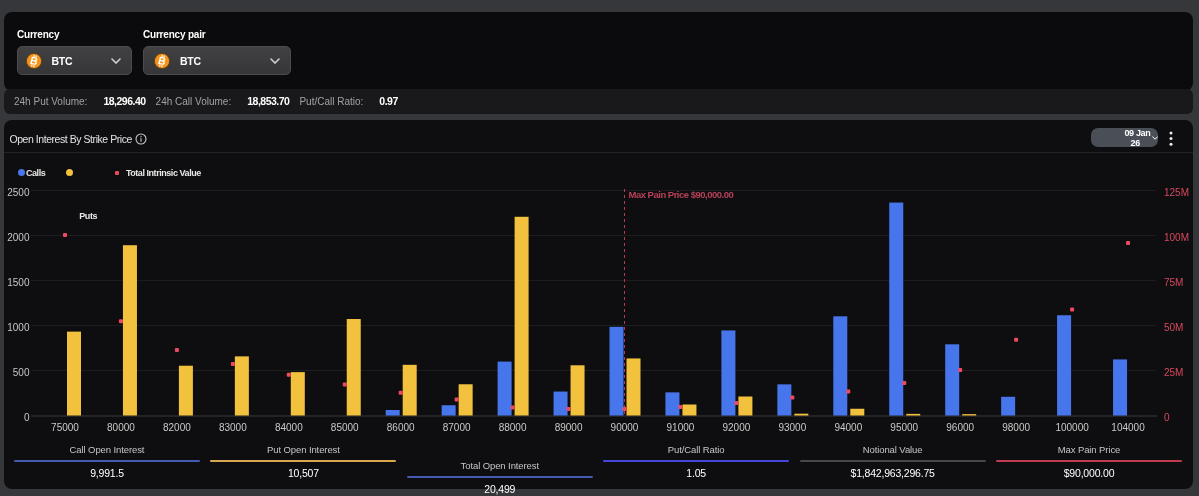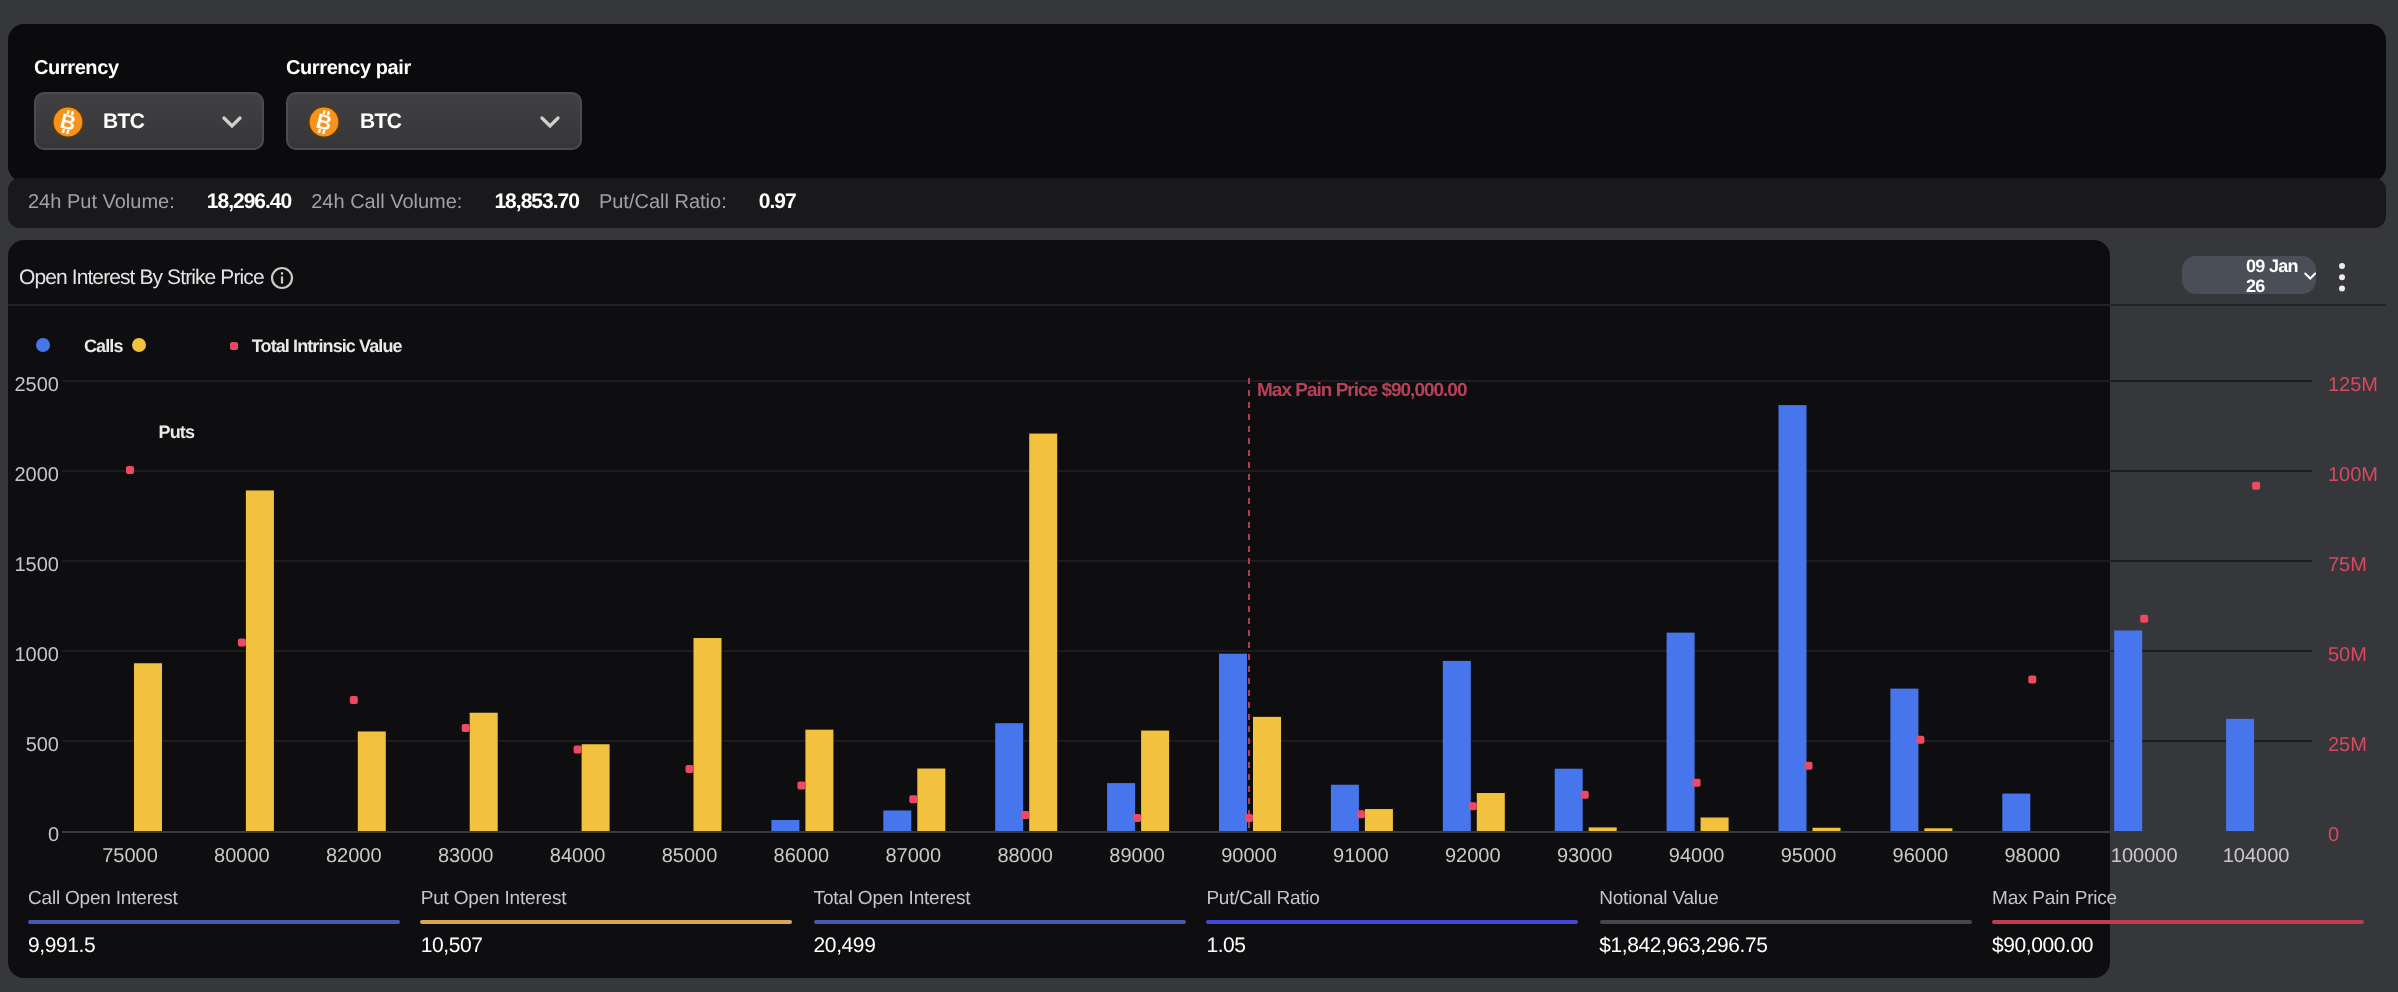--- a/index.html
+++ b/index.html
@@ -1,20 +1,20 @@
 <!DOCTYPE html>
 <html><head>
 <meta charset="utf-8">
 <style>
   * { margin:0; padding:0; box-sizing:border-box; }
   html,body { width:1199px; height:496px; background:#36373b; font-family:"Liberation Sans",sans-serif; overflow:hidden; }
   .panel { position:absolute; background:#0b0b0d; border-radius:8px; }
   #p1 { left:4px; top:12px; width:1189px; height:79px; }
   #p2 { left:4px; top:89px; width:1189px; height:25px; background:#19191b; border-radius:6px; }
-  #p3 { left:4px; top:120px; width:1051px; height:369px; background:#0e0e10; }
+  #p3 { left:4px; top:120px; width:1189px; height:369px; background:#0e0e10;text-align:center; }
   .lbl { position:absolute; color:#fff; font-size:10px; font-weight:bold; letter-spacing:-0.2px; }
   .dd { position:absolute; top:34px; height:29px; border-radius:5px;
         background:linear-gradient(180deg,#414143,#363638); border:1px solid #4c4c4f;
         display:flex; align-items:center; }
   .dd .btc { font-size:10.5px; font-weight:bold; color:#fff; letter-spacing:-0.3px; }
   .chev { margin-left:auto; }
   .vrow { position:absolute; left:10px; top:0; height:24px; display:flex; align-items:center; font-size:10px; color:#a2a2a6; }
   .vrow b { color:#fff; font-size:10.5px; letter-spacing:-0.5px; margin-left:16px; }
   .vrow .sp { width:10px; }
   #title { position:absolute; left:5.5px; top:13px; font-size:10.5px; letter-spacing:-0.45px; color:#e3e3e5; }
@@ -95,21 +95,21 @@
   <div id="datebtn">09 Jan 26&nbsp;&nbsp;<svg width="9" height="6" viewBox="0 0 10 6">
         <path d="M1 1 L5 5 L9 1" stroke="#fff" stroke-width="1.6" fill="none" stroke-linecap="round"></path>
       </svg></div>
   <svg id="kebab" width="8" height="22" viewBox="0 0 8 22">
     <circle cx="4" cy="3" r="1.5" fill="#ececec"></circle>
     <circle cx="4" cy="8.6" r="1.5" fill="#ececec"></circle>
     <circle cx="4" cy="14.2" r="1.5" fill="#ececec"></circle>
   </svg>
   <div class="legend">
     <i class="ldot" style="left:13.7px; top:49.3px; background:#4776ec;"></i>
-      <span style="left:22px; top:48px;margin-left:16px;">Calls</span>
+      <span style="left:22px; top:48px;">Calls</span>
     <i class="ldot" style="left:62px; top:49.3px; background:#f2c23e;"></i>
       <span style="left:75.3px; top:48px;margin-top:43px;">Puts</span>
     <i class="lsq" style="left:110.6px; top:50.9px; background:#e8495f;"></i>
       <span style="left:121.9px; top:48px;">Total Intrinsic Value</span>
   </div>
   <svg id="chart" style="position:absolute; left:0; top:0;" width="1189" height="369" viewBox="0 0 1189 369">
       <g transform="translate(-4,-120)">
         <line x1="31" y1="190.5" x2="1156" y2="190.5" stroke="#1d1d20" stroke-width="1"></line>
         <line x1="31" y1="235.5" x2="1156" y2="235.5" stroke="#1d1d20" stroke-width="1"></line>
         <line x1="31" y1="280.5" x2="1156" y2="280.5" stroke="#1d1d20" stroke-width="1"></line>
@@ -207,21 +207,21 @@
       <div class="stat" style="left: 10px;">
         <div class="sl">Call Open Interest</div>
         <div class="su" style="background:#4558b2"></div>
         <div class="sv">9,991.5</div>
       </div>
       <div class="stat" style="left: 206.4px;">
         <div class="sl">Put Open Interest</div>
         <div class="su" style="background:#d9a84e"></div>
         <div class="sv">10,507</div>
       </div>
-      <div class="stat" style="left: 402.8px;">
+      <div class="stat" style="left: 402.8px; margin-top: 16px;">
         <div class="sl">Total Open Interest</div>
         <div class="su" style="background:#4558b2"></div>
         <div class="sv">20,499</div>
       </div>
       <div class="stat" style="left: 599.2px;">
         <div class="sl">Put/Call Ratio</div>
         <div class="su" style="background:#4448d8"></div>
         <div class="sv">1.05</div>
       </div>
       <div class="stat" style="left: 795.6px;">

